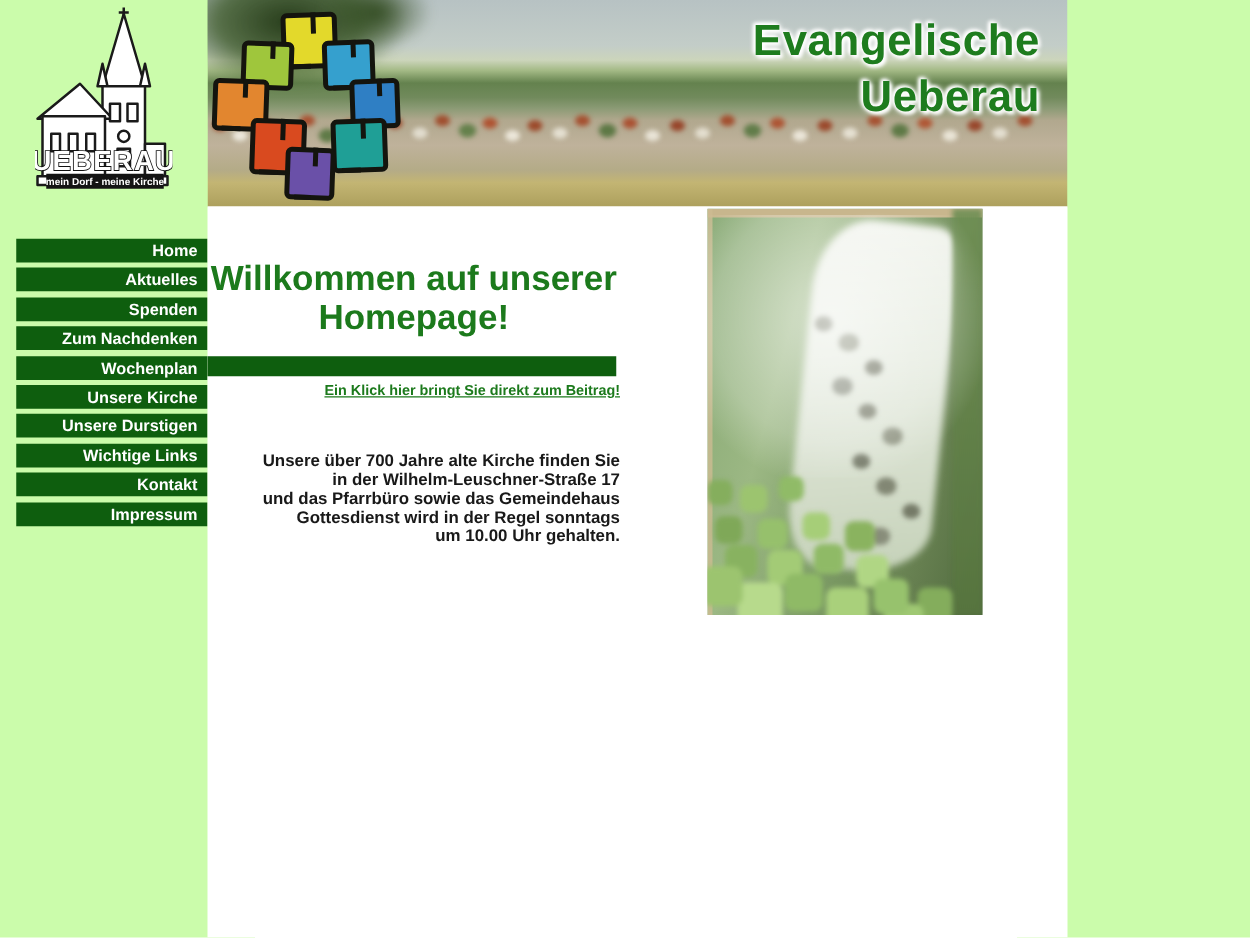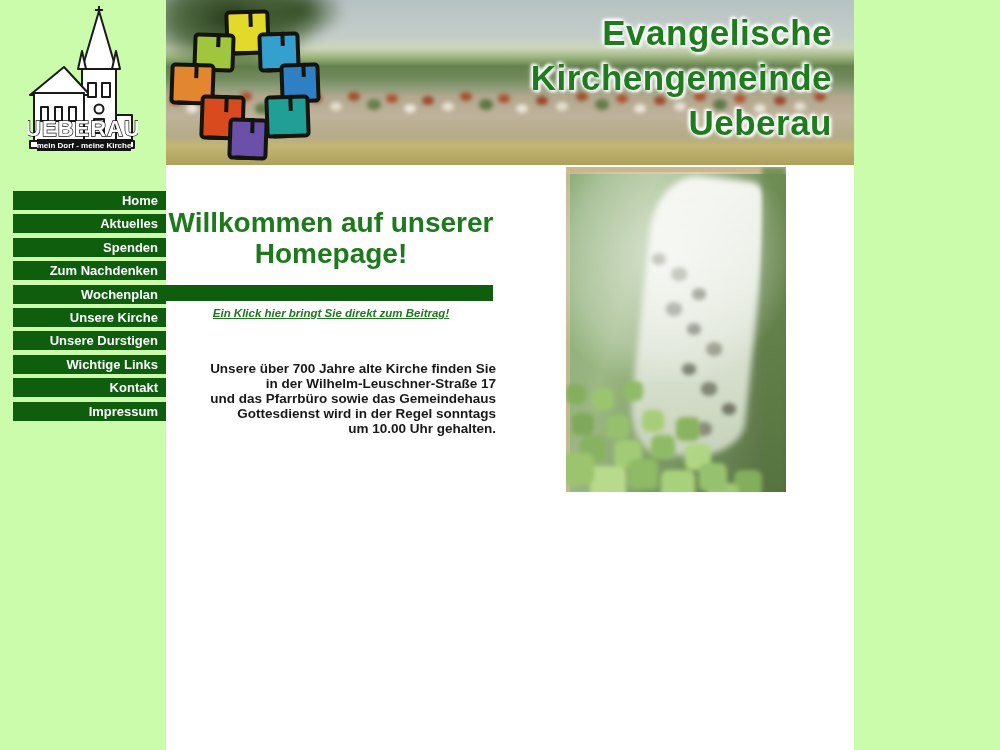--- a/index.html
+++ b/index.html
@@ -70,22 +70,22 @@
   #sidebar { position:absolute; left:13px; top:191px; width:153px;
     display:flex; flex-direction:column; gap:4.4px; }
   .nav-btn { height:19px; line-height:19px; background:#0e5e0e; color:#fff;
     font-size:13px; font-weight:bold; text-align:right; padding-right:8px; cursor:pointer; }
 
   
   #content { position:absolute; left:166px; top:165px; width:688px; height:585px; background:#fff; }
   .welcome { position:absolute; left:0; top:42px; width:330px; text-align:center;
     font-size:28px; font-weight:bold; line-height:31px; color:#1c7a1c; }
   .green-bar { position:absolute; left:0; top:120px; width:327px; height:16px; }
-  .beitrag { position:absolute; left:0; top:142px; width:330px; text-align:center;
-    font-size:11.5px; font-weight:bold; font-style:italic; text-decoration:underline;
+  .beitrag { position:absolute; left:0; top:142px; width:330px; text-align:right;
+    font-size:11.5px; font-weight:bold; text-decoration:underline;
     color:#1c7a1c; cursor:pointer; }
   .info { position:absolute; left:0; top:196px; width:330px; text-align:right;
     font-size:13.5px; font-weight:bold; line-height:15px; color:#191919; }
 
   
   .jahres-img { position:absolute; left:400px; top:2px; width:220px; height:325px; overflow:hidden;
     background:linear-gradient(105deg, #86a873 0%, #9cb884 30%, #7d9c66 55%, #667f50 80%, #4f6a3e 100%); }
   .jl-stream { position:absolute; top:10px; left:75px; width:115px; height:280px;
     background:linear-gradient(170deg, #f2f4ee 0%, #e4eade 40%, #d3dcc9 75%, #c4d1b8 100%);
     transform:rotate(6deg);
@@ -157,21 +157,20 @@
     <div class="sq sq2" style="background: rgb(159, 198, 60);"></div>
     <div class="sq sq3" style="background: rgb(53, 160, 206);"></div>
     <div class="sq sq4" style="background: rgb(226, 134, 47);"></div>
     <div class="sq sq5" style="background: rgb(47, 127, 196);"></div>
     <div class="sq sq6" style="background: rgb(217, 74, 31);"></div>
     <div class="sq sq7" style="background: rgb(31, 159, 150);"></div>
     <div class="sq sq8" style="background: rgb(106, 80, 168);"></div>
   </div>
   <div class="banner-heading">
     <div>Evangelische</div>
-    <div>Kirchengemeinde</div>
     <div>Ueberau</div>
   </div>
 </div>
 
 <div id="sidebar">
   <div class="nav-btn">Home</div>
   <div class="nav-btn">Aktuelles</div>
   <div class="nav-btn">Spenden</div>
   <div class="nav-btn">Zum Nachdenken</div>
   <div class="nav-btn">Wochenplan</div>

